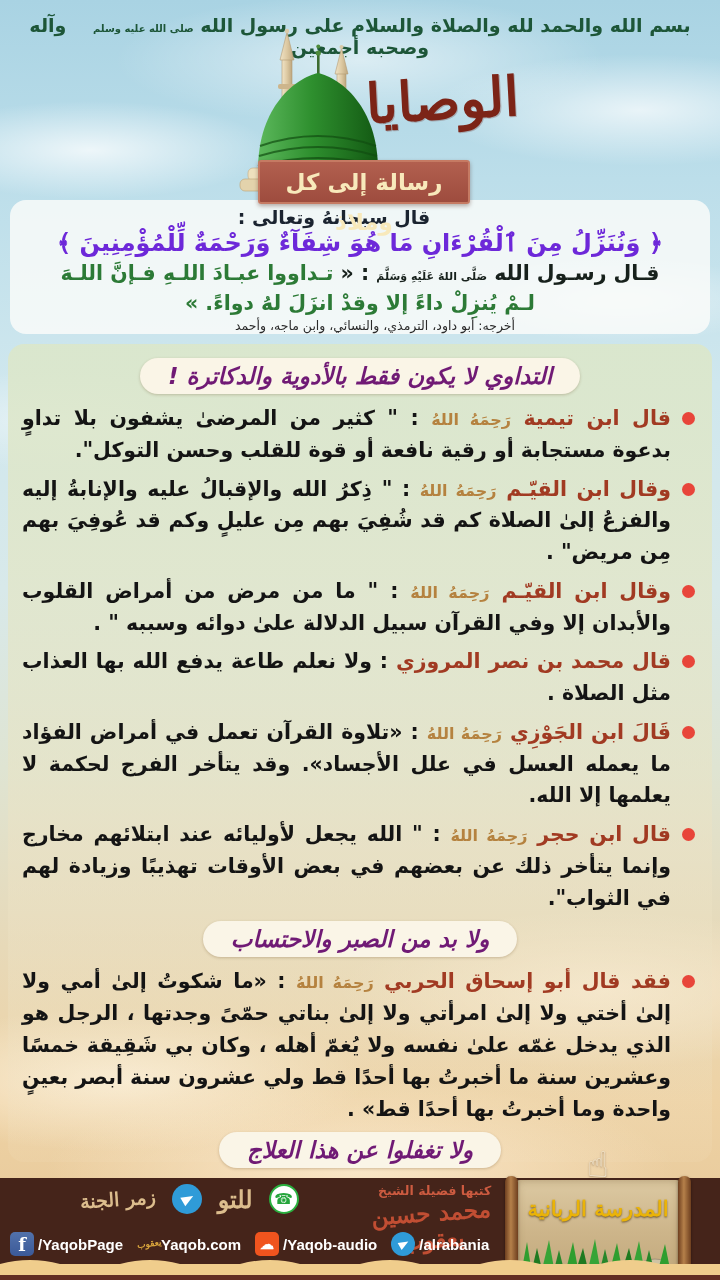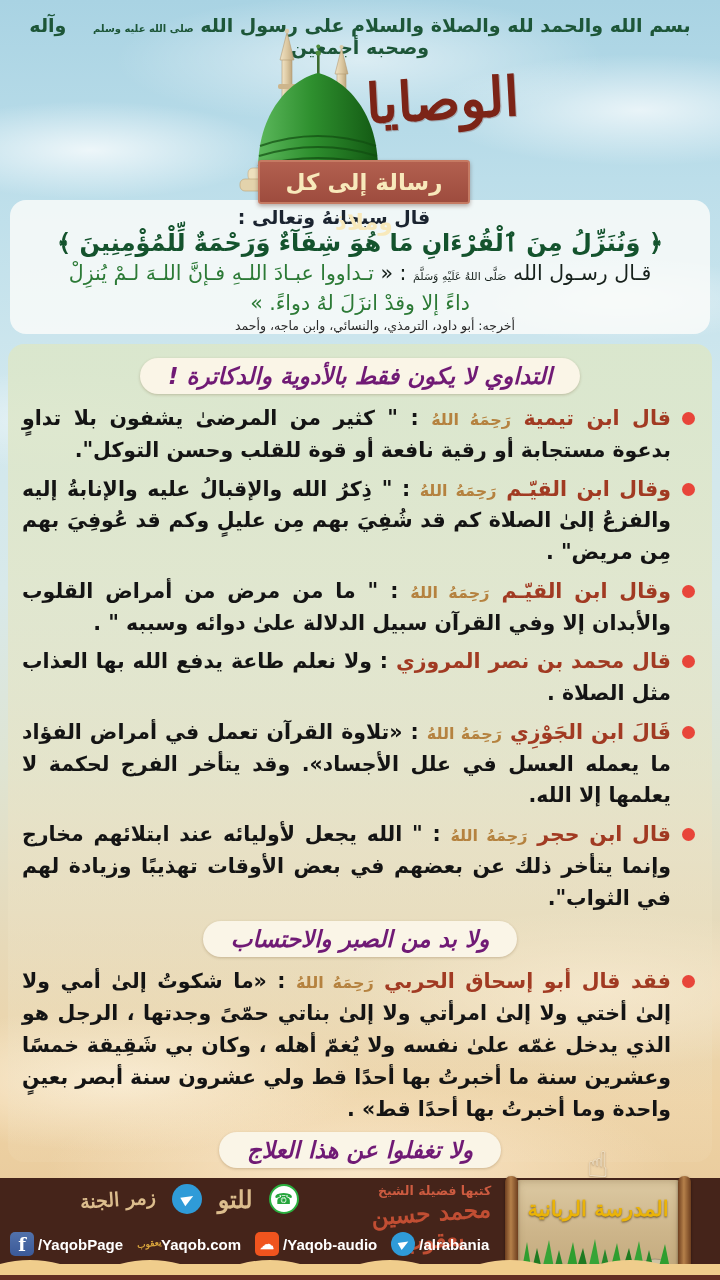--- a/index.html
+++ b/index.html
@@ -41,22 +41,22 @@
     background:linear-gradient(180deg,#b2604f,#9e4c3e);
     border:2px solid #c5College7a63; border:2px solid #c57a63; border-radius:3px;
     box-shadow:0 2px 4px rgba(60,20,10,.35);
     color:#f8e9bb; font-size:23px; font-weight:bold; text-align:center; line-height:40px; }
 
   
   .quran-box { left:10px; top:200px; width:700px; height:134px;
     background:rgba(252,253,250,.8); border-radius:16px; direction:rtl;
     padding:6px 18px 4px; z-index:3; }
   .q-intro { text-align:center; padding-right:52px; color:#1b2430; font-size:19px; font-weight:bold; }
-  .q-verse { text-align:center; color:#14532d; font-size:24px; font-weight:bold; margin-top:1px; }
-  .q-hadith { text-align:center; font-size:20.5px; font-weight:normal; color:#17211c;
+  .q-verse { text-align:center; color:#6d28d9; font-size:24px; font-weight:bold; margin-top:1px; }
+  .q-hadith { text-align:center; font-size:20.5px; font-weight:bold; color:#17211c;
     line-height:1.45; margin-top:2px; padding:0 28px; }
   .q-green { color:#2c7a36; }
   .q-salla { font-size:11px; color:#17211c; }
   .q-attr { text-align:center; padding-left:30px; font-size:12.5px; color:#2b2b2b; margin-top:0px; }
 
   
   .panel { left:8px; top:344px; width:704px; height:818px; border-radius:16px;
     direction:rtl; padding:8px 14px 0;
     background:linear-gradient(180deg,
       rgba(219,231,203,.92) 0%, rgba(226,230,200,.8) 28%,

